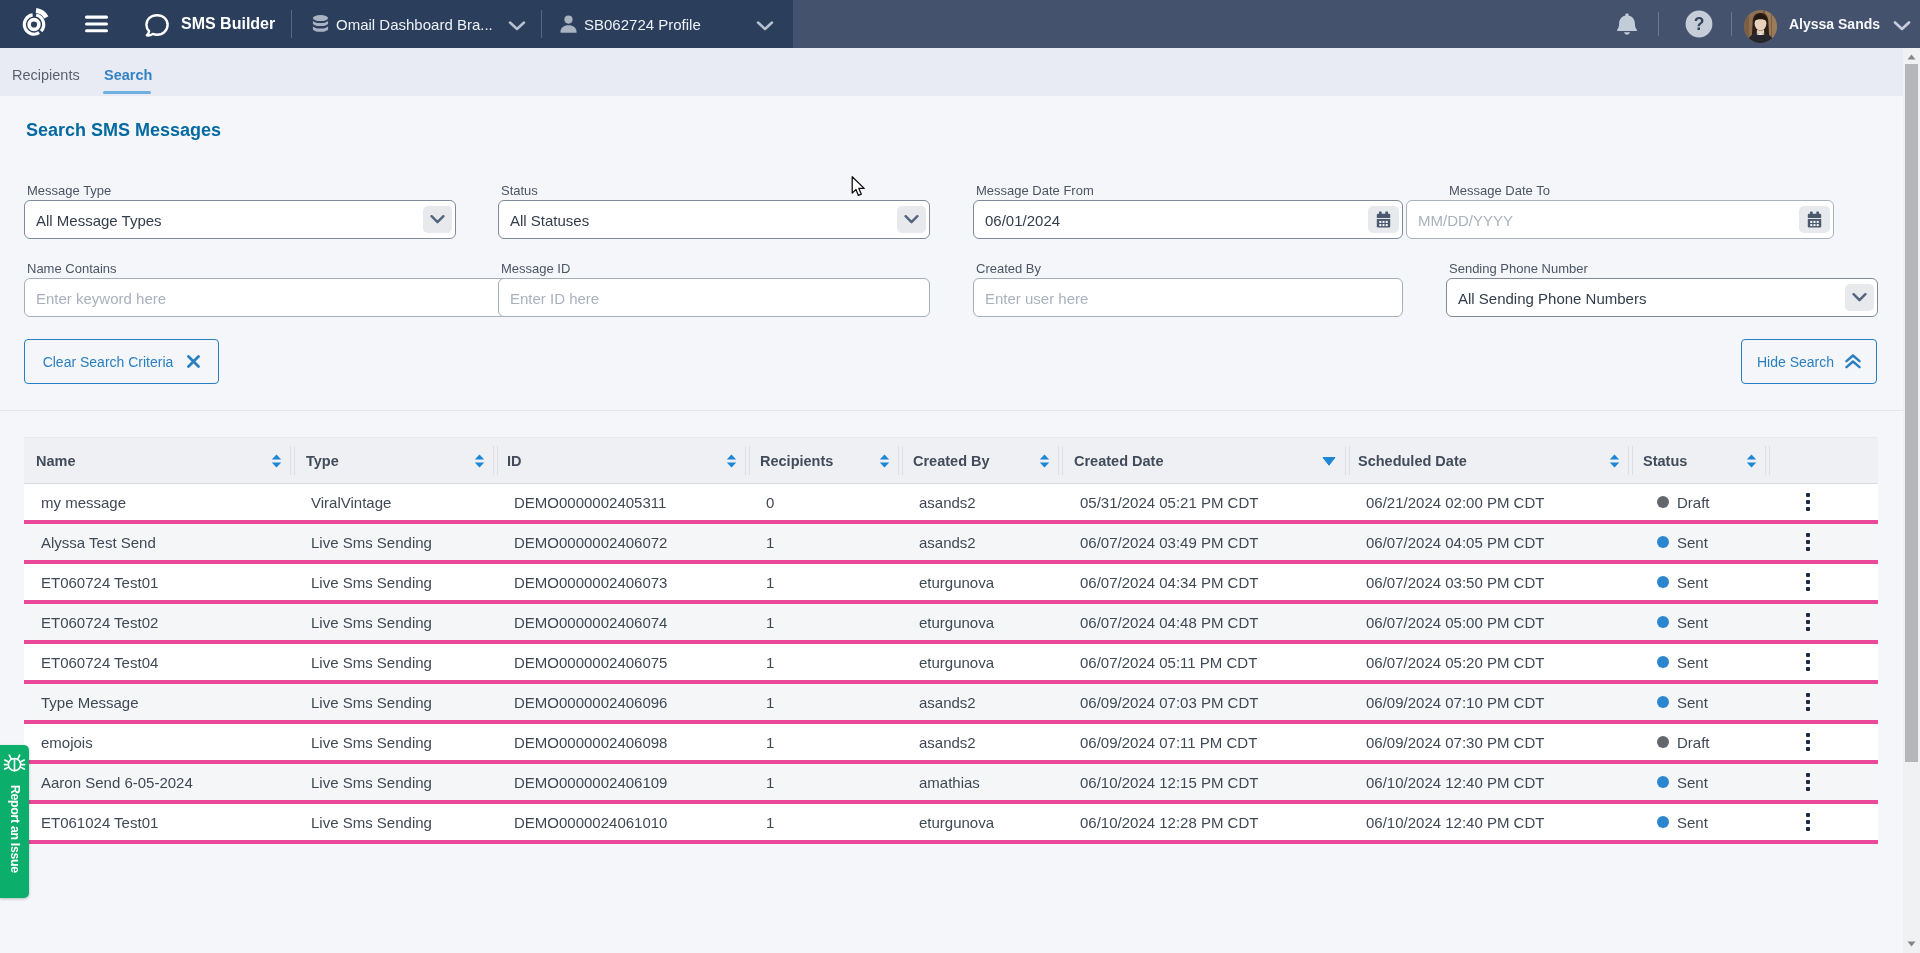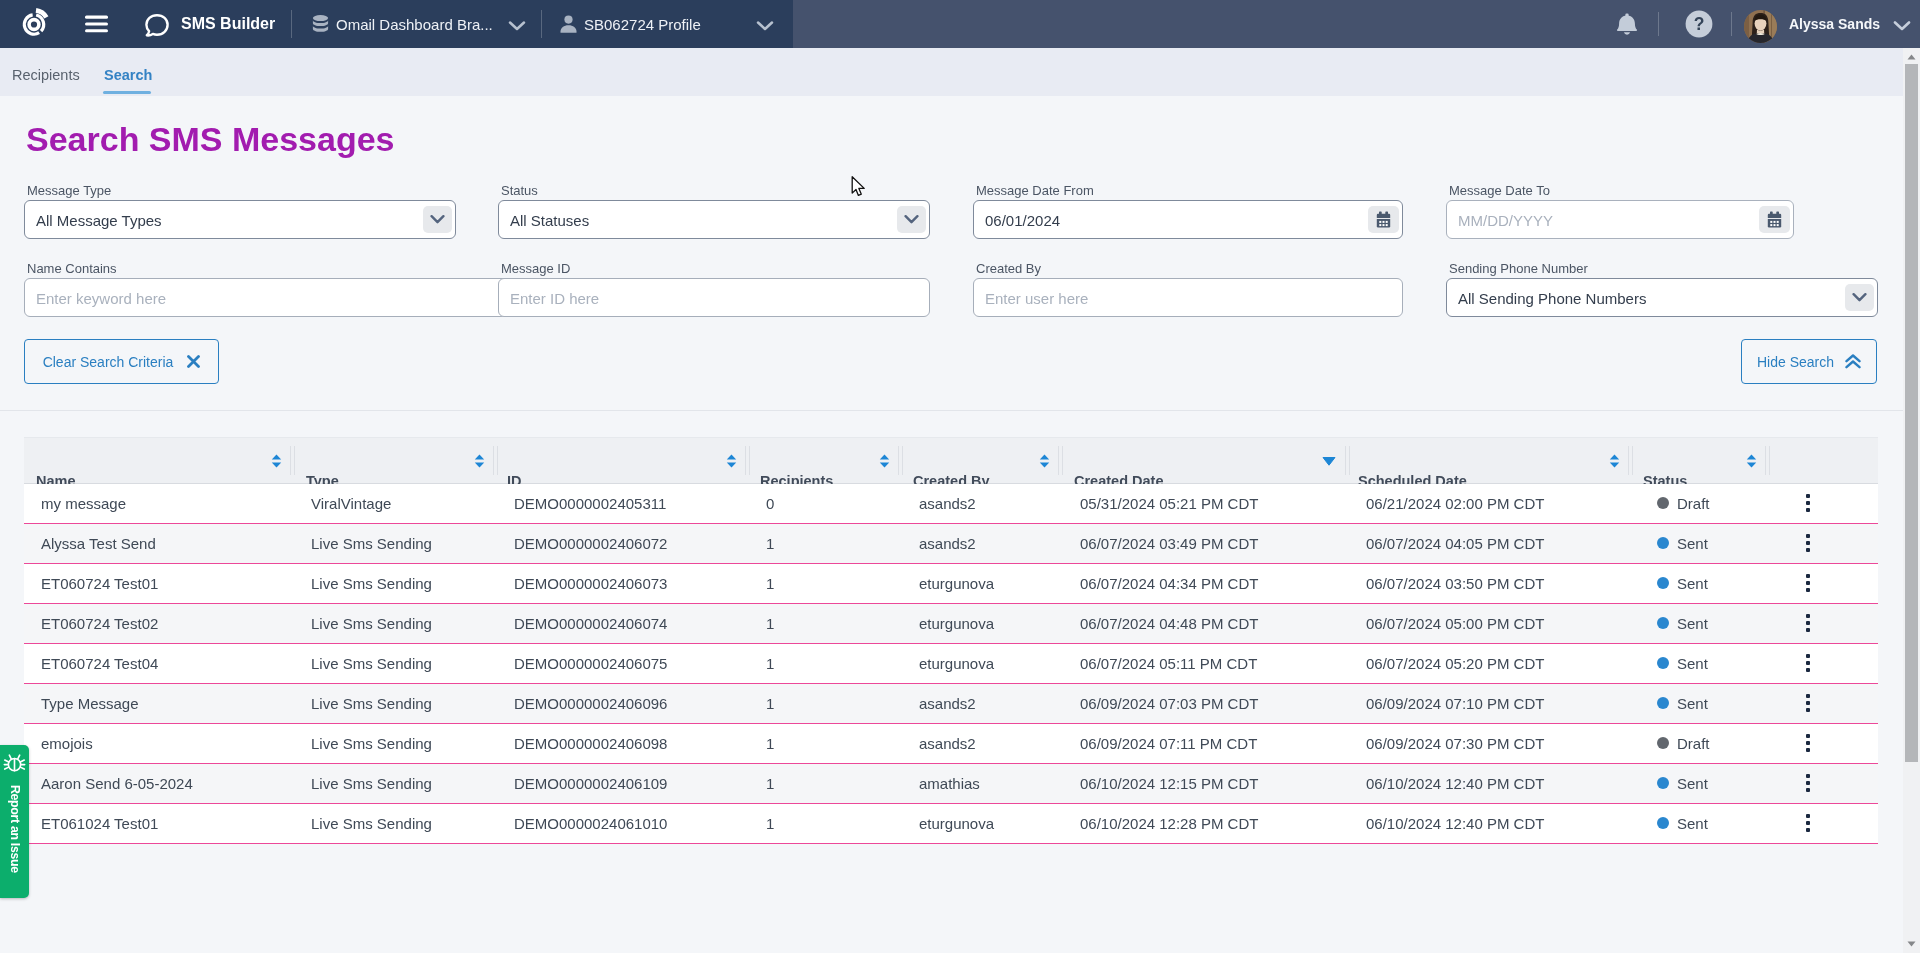--- a/index.html
+++ b/index.html
@@ -6,35 +6,35 @@
 body { font-family:"Liberation Sans", sans-serif; background:#f4f6f9; position:relative; }
 .abs { position:absolute; }
 .topbar { position:absolute; left:0; top:0; width:1920px; height:48px; background:#45526d; }
 .topdark { position:absolute; left:0; top:0; width:793px; height:48px; background:#2b3e5c; }
 .tbtext { position:absolute; color:#eef1f6; font-size:15px; top:16px; white-space:nowrap; }
 .tbsep { position:absolute; top:10px; width:1px; height:28px; background:rgba(255,255,255,0.22); }
 .tabs { position:absolute; left:0; top:48px; width:1920px; height:48px; background:#e8ebf3; }
 .tab { position:absolute; top:19px; font-size:14.5px; color:#59626e; }
 .tabactive { color:#3382c4; font-weight:bold; }
 .tabline { position:absolute; left:103px; top:43px; width:48px; height:3px; background:#6fb0e0; border-radius:2px; }
-h1 { position:absolute; left:26px; top:120px; font-size:34px; font-weight:bold; color:#a21caf; }
+h1 { position:absolute; left:26px; top:120px; font-size:18px; font-weight:bold; color:#0369a1; }
 .flabel { position:absolute; font-size:13px; color:#4b5564; }
 .sel { position:absolute; background:#fff; border:1px solid #7f8a9b; border-radius:6px; }
 .inp { position:absolute; background:#fff; border:1px solid #a6aeba; border-radius:6px; }
 .selv { position:absolute; left:11px; top:50%; transform:translateY(-50%); font-size:15px; color:#333d4c; }
 .ph { position:absolute; left:11px; top:50%; transform:translateY(-50%); font-size:15px; color:#a9b1bd; }
 .ctlbtn { position:absolute; top:5px; bottom:5px; background:#e7e9ec; border-radius:5px; display:flex; align-items:center; justify-content:center; }
 .btn { position:absolute; border:1px solid #2a7fc1; border-radius:4px; color:#2a7fc1; font-size:14px; display:flex; align-items:center; justify-content:center; background:transparent; }
 .divider { position:absolute; left:0; top:410px; width:1903px; height:1px; background:#e2e5ea; }
 .tbl { position:absolute; left:24px; top:437px; width:1854px; }
 .thead { position:relative; height:46.5px; background:#eef0f3; border-top:1px solid #e6e9ed; border-bottom:1px solid #d8dbe0; }
-.hc { position:absolute; top:15px; font-size:14.5px; font-weight:bold; color:#414b5a;margin-top:20px; }
+.hc { position:absolute; top:15px; font-size:14.5px; font-weight:bold; color:#414b5a; }
 .hsep { position:absolute; top:8px; width:1px; height:29px; background:#dcdfe4; }
 .sic { position:absolute; top:16px; }
-.row { position:relative; height:40px; border-bottom:1px solid #ec4899; }
+.row { position:relative; height:40px; border-bottom:4px solid #ec4899; }
 .row.odd { background:#fff; }
 .row.even { background:#f5f6f8; }
 .c { position:absolute; top:50%; transform:translateY(-50%); font-size:15px; color:#3f4956; white-space:nowrap; }
 .dot { position:absolute; top:50%; margin-top:-6px; width:12px; height:12px; border-radius:50%; }
 .dots { position:absolute; top:50%; margin-top:-9px; width:4px; }
 .dots i { display:block; width:4px; height:4px; border-radius:1px; background:#1b2940; margin-bottom:3px; }
 .sbar { position:absolute; left:1903px; top:48px; width:17px; height:905px; background:#f0f1f3; }
 .sthumb { position:absolute; left:2px; top:16px; width:13px; height:698px; background:#b4b6b9; }
 .report { position:absolute; left:0; top:745px; width:29px; height:153px; background:#0cae6c; border-radius:0 5px 5px 0; box-shadow:0 1px 3px rgba(0,0,0,0.25); }
 .report span { position:absolute; left:50%; transform:translateX(-50%); top:40px; writing-mode:vertical-rl; color:#fff; font-size:12.3px; font-weight:bold; white-space:nowrap; letter-spacing:-0.3px; }
@@ -162,21 +162,21 @@
           <rect x="6.5" y="9.9" width="2" height="2"></rect>
           <rect x="9.7" y="9.9" width="2" height="2"></rect>
           <rect x="3.3" y="13.1" width="2" height="2"></rect>
           <rect x="6.5" y="13.1" width="2" height="2"></rect>
           <rect x="9.7" y="13.1" width="2" height="2"></rect>
         </g>
       </svg>
     </div>
   </div>
 <div class="flabel" style="left:1449px;top:183px">Message Date To</div>
-<div class="inp" style="left:1446px;top:200px;width:348px;height:39px;border-color:#a9b1bd">
+<div class="inp" style="left:1406px;top:200px;width:428px;height:39px;border-color:#a9b1bd">
     <span class="ph">MM/DD/YYYY</span>
     <div class="ctlbtn" style="right:3px;width:31px">
       <svg width="15" height="17" viewBox="0 0 15 17">
         <g fill="#4a596e">
 <rect x="3.0" y="0.4" width="2.7" height="4.4" rx="0.7"></rect>
           <rect x="9.3" y="0.4" width="2.7" height="4.4" rx="0.7"></rect>
 <path d="M2.0 2.7 h11 a1.2 1.2 0 0 1 1.2 1.2 v3.0 h-13.4 v-3.0 a1.2 1.2 0 0 1 1.2-1.2 z"></path>
 <path d="M0.8 8.1 h13.4 v7.2 a1.2 1.2 0 0 1 -1.2 1.2 h-11 a1.2 1.2 0 0 1 -1.2-1.2 z"></path>
         </g>
 <g fill="#fff">

